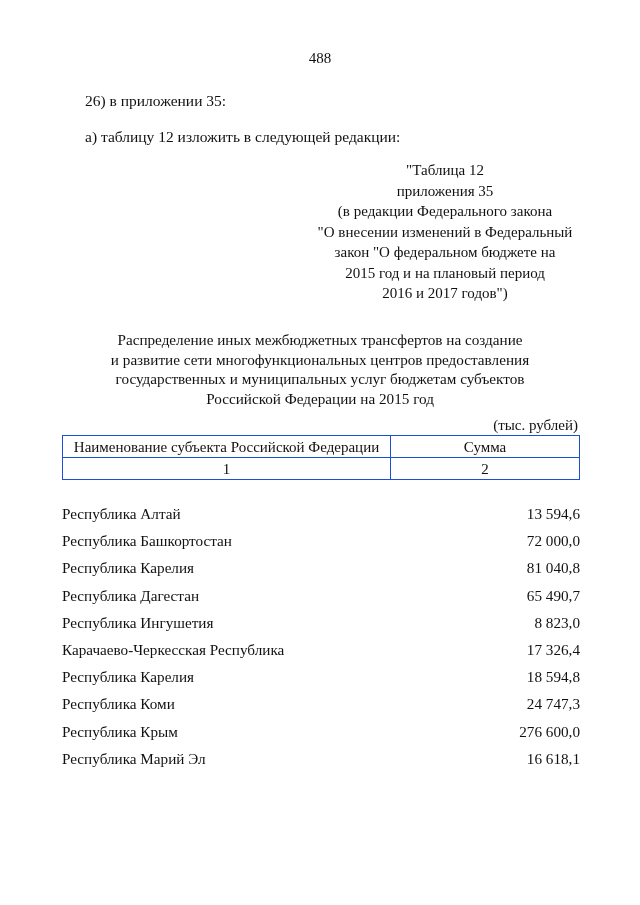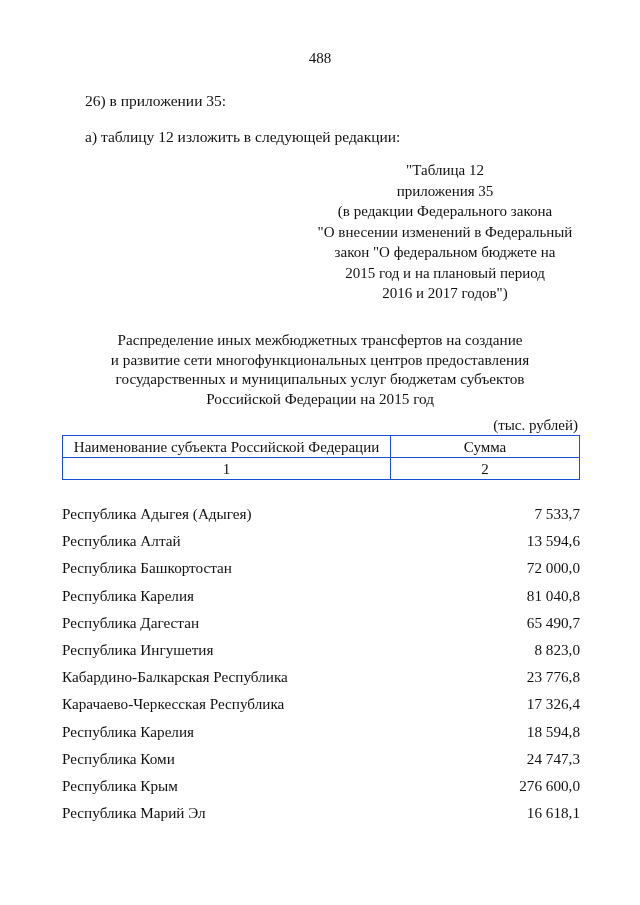--- a/index.html
+++ b/index.html
@@ -110,46 +110,38 @@
   </tr>
   <tr>
     <td class="c1">1</td>
     <td>2</td>
   </tr>
 </tbody>
   </table>
 
 <div class="abs rows">
   <div class="row">
-    <span class="name">Республика Адыгея (Адыгея)</span>
-    <span class="val">7 533,7</span>
-  </div>
-  <div class="row">
     <span class="name">Республика Алтай</span>
     <span class="val">13 594,6</span>
   </div>
   <div class="row">
     <span class="name">Республика Башкортостан</span>
     <span class="val">72 000,0</span>
   </div>
   <div class="row">
     <span class="name">Республика Карелия</span>
     <span class="val">81 040,8</span>
   </div>
   <div class="row">
     <span class="name">Республика Дагестан</span>
     <span class="val">65 490,7</span>
   </div>
   <div class="row">
     <span class="name">Республика Ингушетия</span>
     <span class="val">8 823,0</span>
-  </div>
-  <div class="row">
-    <span class="name">Кабардино-Балкарская Республика</span>
-    <span class="val">23 776,8</span>
   </div>
   <div class="row">
     <span class="name">Карачаево-Черкесская Республика</span>
     <span class="val">17 326,4</span>
   </div>
   <div class="row">
     <span class="name">Республика Карелия</span>
     <span class="val">18 594,8</span>
   </div>
   <div class="row">

